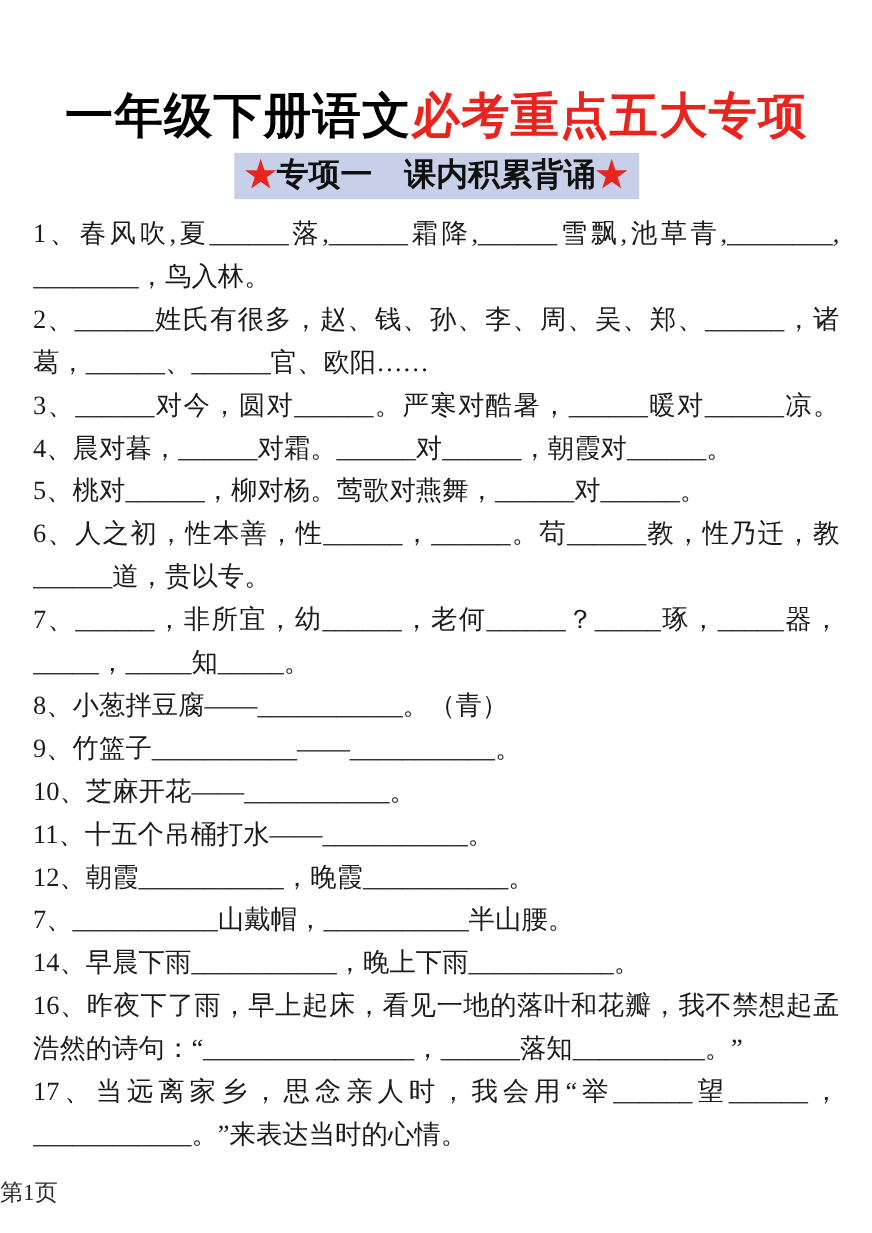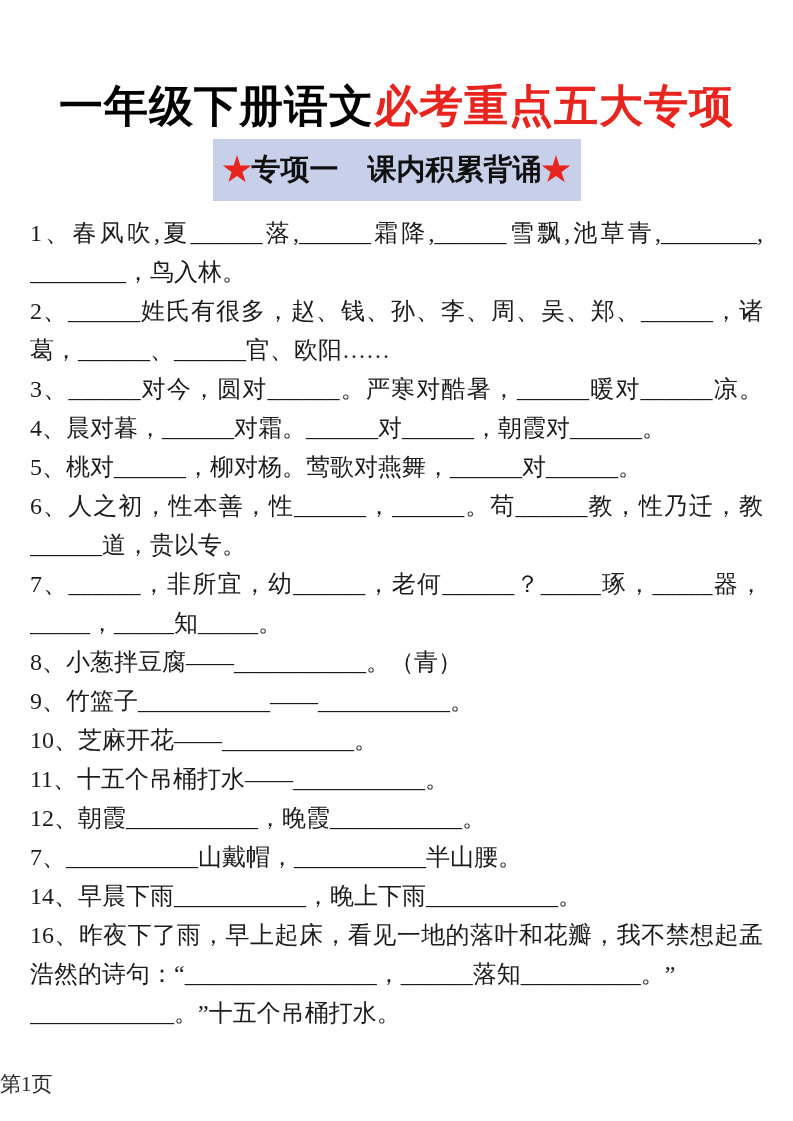--- a/index.html
+++ b/index.html
@@ -28,21 +28,21 @@
   }
   .title .t-red { color: var(--accent-red, #e8241f); }
   .section-band-wrap { text-align: center; margin-top: 7px; }
   .section-band {
     display: inline-block;
     background: var(--section-bg, #c8d0e9);
     font-family: "Liberation Sans", sans-serif;
     font-weight: bold;
     font-size: 29px;
     line-height: 1.3;
-    padding: 12px 10px;
+    padding: 2px 10px;
     color: #101010;
   }
   .section-band .star { color: var(--accent-red, #e8241f); }
   .questions {
     margin: 13px 30px 0 30px;
     font-size: 24px;
   }
   .q-line {
     line-height: 39px;
     min-height: 39px;
@@ -119,18 +119,19 @@
         <div class="q-line">7、___________山戴帽，___________半山腰。</div>
       </div>
       <div class="question">
         <div class="q-line">14、早晨下雨___________，晚上下雨___________。</div>
       </div>
       <div class="question">
         <div class="q-line justify">16、昨夜下了雨，早上起床，看见一地的落叶和花瓣，我不禁想起孟</div>
         <div class="q-line">浩然的诗句：“________________，______落知__________。”</div>
       </div>
       <div class="question">
-        <div class="q-line">____________。”十五个吊桶打水。</div>
+        <div class="q-line justify">17、当远离家乡，思念亲人时，我会用“举______望______，</div>
+        <div class="q-line">____________。”来表达当时的心情。</div>
       </div>
     </div>
 
   <div class="footer">第1页</div>
 </div>
 
 </body></html>

